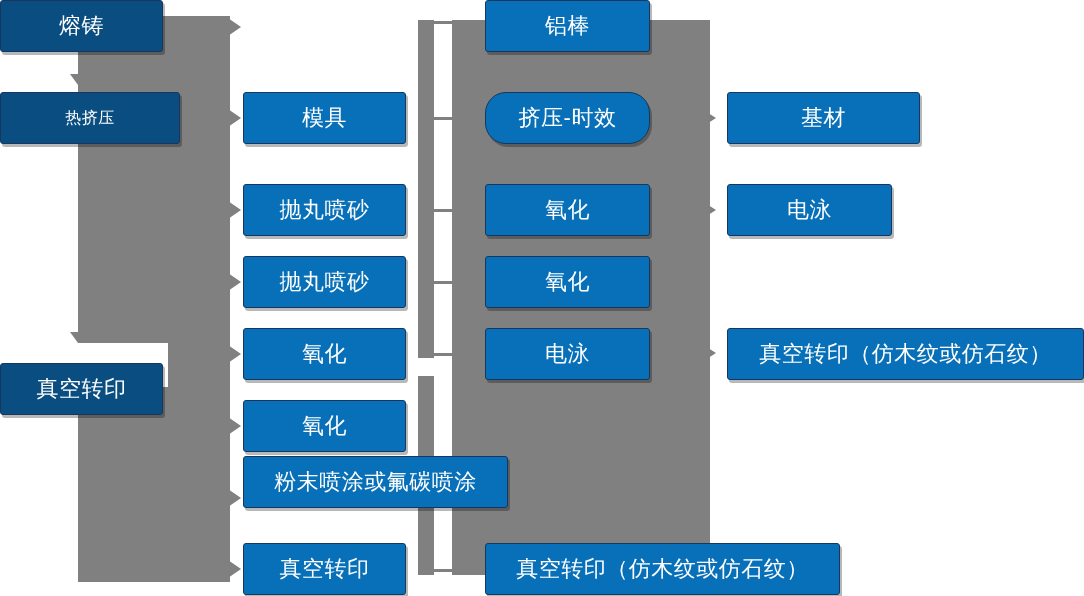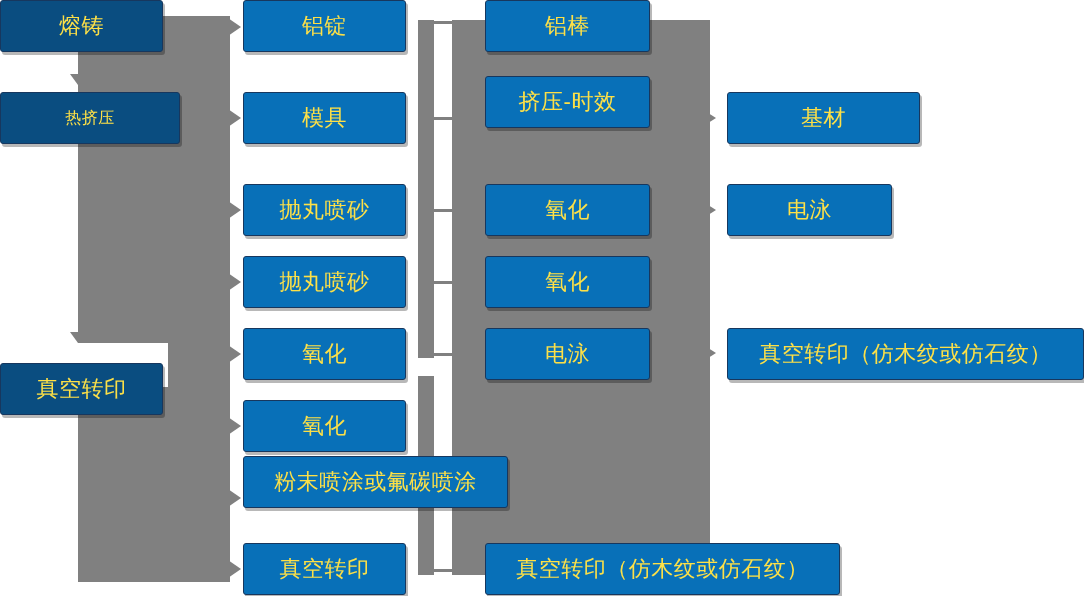--- a/index.html
+++ b/index.html
@@ -32,21 +32,21 @@
     width:0;height:0;
     border-left:8px solid transparent;
     border-right:8px solid transparent;
     border-top:11px solid #808080;
   }
   
   .node{
     position:absolute;
     box-sizing:border-box;
     display:flex;align-items:center;justify-content:center;
-    color:#fde047;
+    color:#ffffff;
     border:1px solid #17375e;
     border-radius:3px;
     text-align:center;
     line-height:1.15;
     letter-spacing:0.5px;
     box-shadow:2px 3px 0 rgba(0,0,0,0.28);
     z-index:5;
   }
   .node.dark{background:#0a4d80;}
   .node.light{background:#0870b8;}
@@ -95,23 +95,20 @@
   <div class="node dark" style="left:0px;top:0px;width:163px;height:52px;font-size:22px;">
     <span>熔铸</span>
   </div>
   <div class="node dark" style="left:0px;top:92px;width:180px;height:52px;font-size:16px;">
     <span>热挤压</span>
   </div>
   <div class="node dark" style="left:0px;top:363px;width:163px;height:52px;font-size:22px;">
     <span>真空转印</span>
   </div>
 
-  <div class="node light" style="left:243px;top:0px;width:163px;height:52px;font-size:22px;">
-    <span>铝锭</span>
-  </div>
   <div class="node light" style="left:243px;top:92px;width:163px;height:52px;font-size:22px;align-items:center;">
     <span>模具</span>
   </div>
   <div class="node light" style="left:243px;top:184px;width:163px;height:52px;font-size:22px;">
     <span>抛丸喷砂</span>
   </div>
   <div class="node light" style="left:243px;top:256px;width:163px;height:52px;font-size:22px;">
     <span>抛丸喷砂</span>
   </div>
   <div class="node light" style="left:243px;top:328px;width:163px;height:52px;font-size:22px;">
@@ -123,21 +120,21 @@
   <div class="node light" style="left:243px;top:456px;width:265px;height:52px;font-size:22px;">
     <span>粉末喷涂或氟碳喷涂</span>
   </div>
   <div class="node light" style="left:243px;top:543px;width:163px;height:52px;font-size:22px;">
     <span>真空转印</span>
   </div>
 
   <div class="node light" style="left:485px;top:0px;width:165px;height:52px;font-size:22px;">
     <span>铝棒</span>
   </div>
-  <div class="node light" style="left:485px;top:76px;width:165px;height:52px;font-size:22px;">
+  <div class="node light" style="left:485px;top:92px;width:165px;height:52px;font-size:22px;border-radius:21px;">
     <span>挤压-时效</span>
   </div>
   <div class="node light" style="left:485px;top:184px;width:165px;height:52px;font-size:22px;">
     <span>氧化</span>
   </div>
   <div class="node light" style="left:485px;top:256px;width:165px;height:52px;font-size:22px;">
     <span>氧化</span>
   </div>
   <div class="node light" style="left:485px;top:328px;width:165px;height:52px;font-size:22px;">
     <span>电泳</span>

